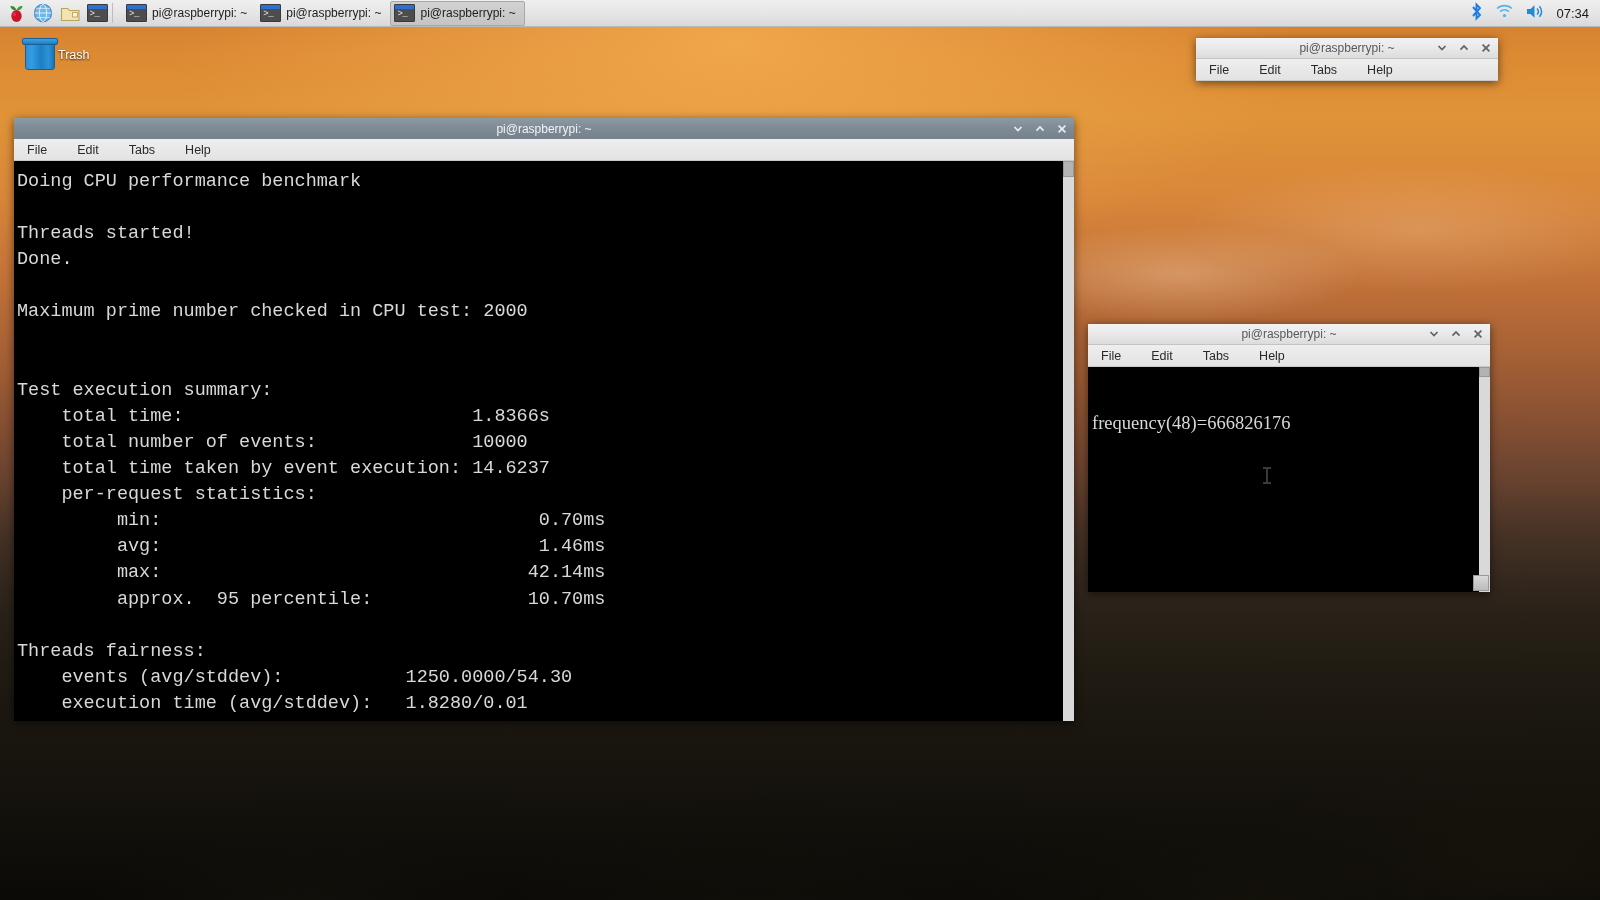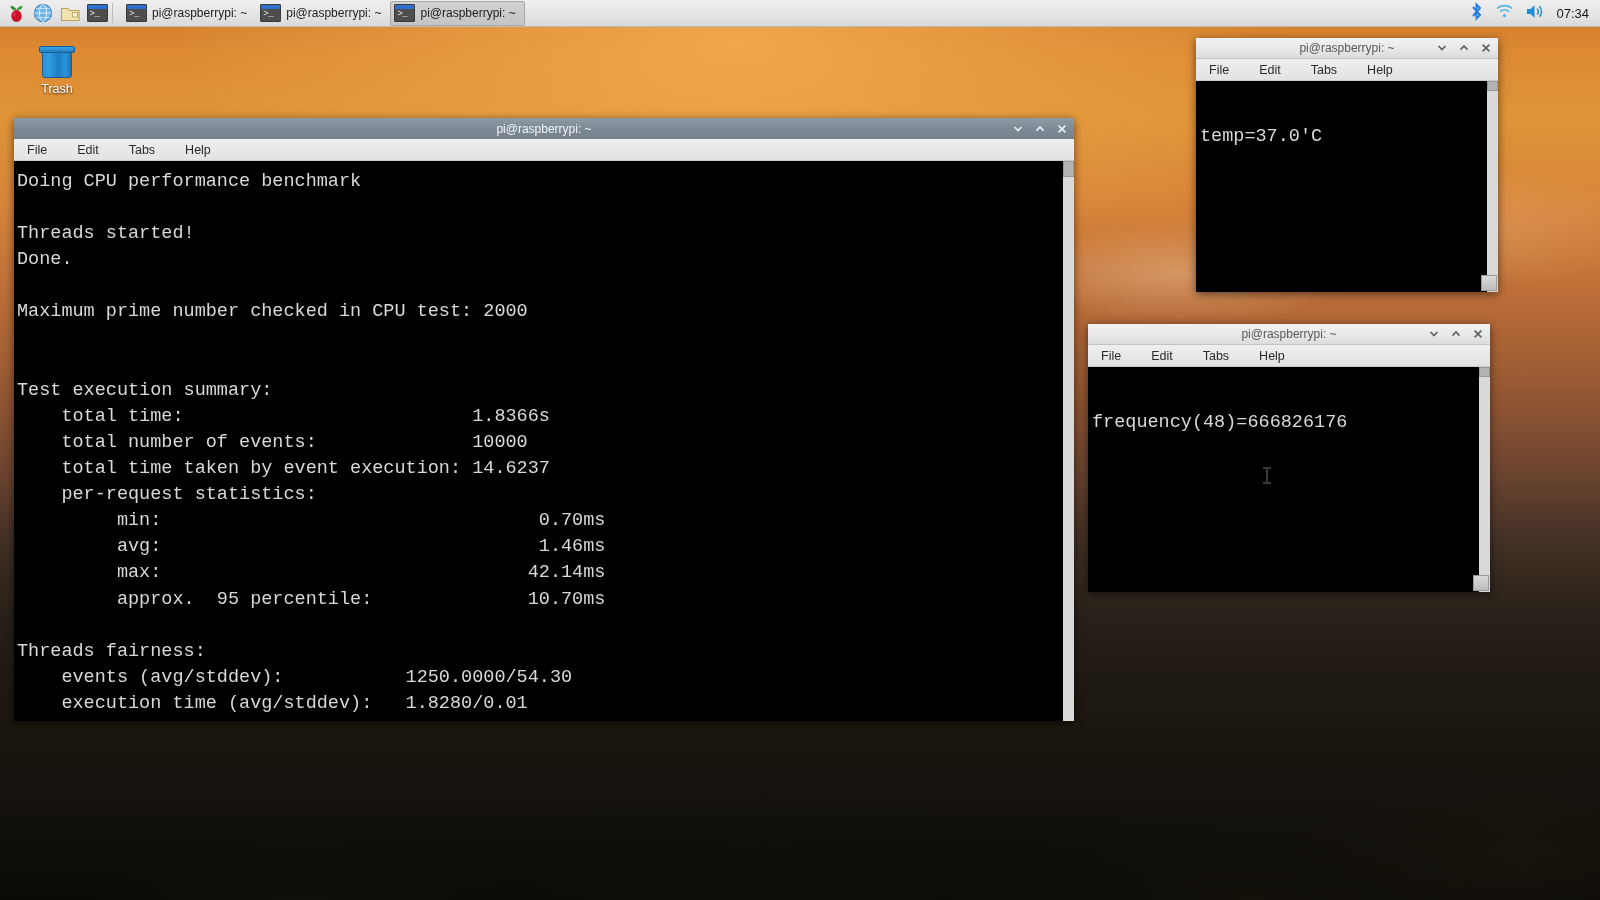--- a/index.html
+++ b/index.html
@@ -86,22 +86,22 @@
   }
   .term-mini span {
     font-family: "Liberation Mono", monospace; font-size: 9px; color:#e8e8e8;
     line-height: 1; padding: 0 0 2px 2px; letter-spacing: -0.5px;
   }
   .tray { margin-left: auto; display:flex; align-items:center; gap: 11px; padding-right: 11px; }
   .tray-clock { font-size: 13px; color: #1a1a1a; text-align: center; }
 
   
   #trash-icon {
-    position: absolute; left: 22px; top: 44px; width: 70px;
-    display: flex; flex-direction: column; align-items: center; cursor: pointer;
+    position: absolute; left: 22px; top: 36px; width: 70px;
+    display: flex; flex-direction: row; align-items: center; cursor: pointer;
   }
   .trash-bin {
     width: 36px; height: 34px; position: relative;
   }
   .trash-body {
     position:absolute; left:3px; top:7px; width:30px; height:27px;
     background: linear-gradient(to right,#2d8fd6 0%, #2f9ee4 20%, #1f7ec2 55%, #2b93da 80%, #1d72b4 100%);
     border-radius: 1px 1px 3px 3px;
     border: 1px solid #175f96;
     box-sizing: border-box;
@@ -204,21 +204,21 @@
   #win-main { left: 14px; top: 118px; width: 1060px; }
   #win-main .term-area { height: 560px; }
   #win-main .term-text { font-size: 18.5px; line-height: 26.1px; padding: 8px 0 0 3px; }
 
   #win-top-right { left: 1196px; top: 38px; width: 302px; }
   #win-top-right .term-area { height: 211px; }
   #win-top-right .term-text { font-size: 18.5px; line-height: 26px; padding: 43px 0 0 4px; }
 
   #win-bottom-right { left: 1088px; top: 324px; width: 402px; }
   #win-bottom-right .term-area { height: 225px; }
-  #win-bottom-right .term-text { font-size: 18.5px; line-height: 26px; padding: 43px 0 0 4px; }
+  #win-bottom-right .term-text { font-size: 18.5px; line-height: 26px; padding: 43px 0 0 4px; font-family: Liberation Serif, serif; }
 
   .green { color: #f97316; }
   .blue  { color: #6a9cf0; }
   .white { color: #d8d8d8; }
 </style>
 </head>
 <body>
 
 <div id="desktop">
   <div id="sky-clouds"></div>
@@ -392,27 +392,20 @@
             </svg>
         </div>
       </div>
     </div>
     <div class="menubar">
       <div class="menu-item">File</div>
       <div class="menu-item">Edit</div>
       <div class="menu-item">Tabs</div>
       <div class="menu-item">Help</div>
     </div>
-    <div class="term-area">
-      <div class="term-text">temp=37.0'C</div>
-      <div class="scroll-track">
-        <div class="scroll-thumb" style="top:0; height:10px;"></div>
-      </div>
-      <div class="resize-grip"></div>
-    </div>
   </div>
 
   <div class="window" id="win-bottom-right">
     <div class="titlebar unfocused">
       <div class="title-text">pi@raspberrypi: ~</div>
       <div class="win-ctrls">
         <div class="wc">
           <svg width="10" height="8" viewBox="0 0 10 8">
               <path d="M1.5 2 L5 5.6 L8.5 2" fill="none" stroke-width="1.7"></path>
             </svg>

